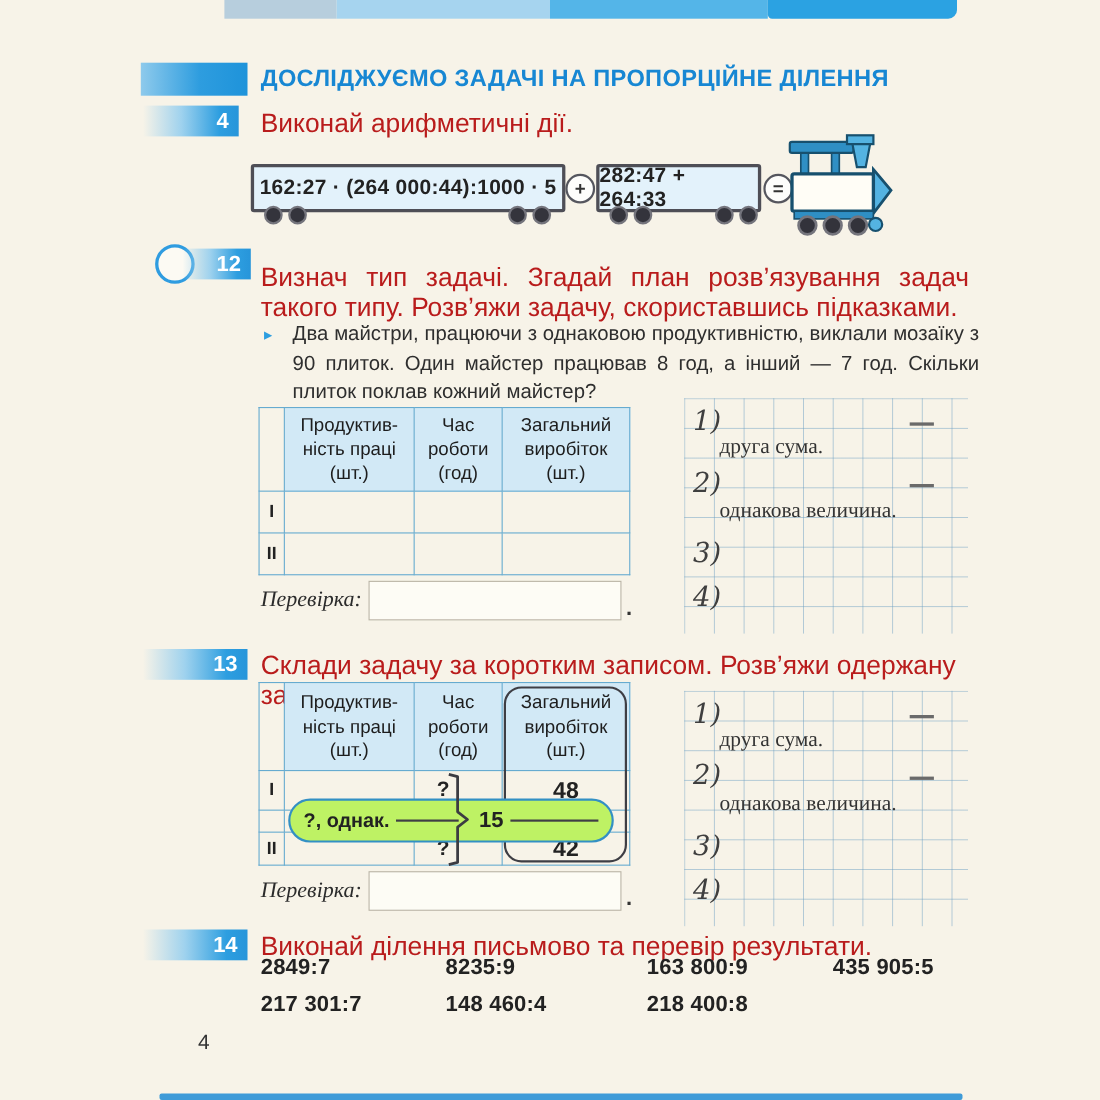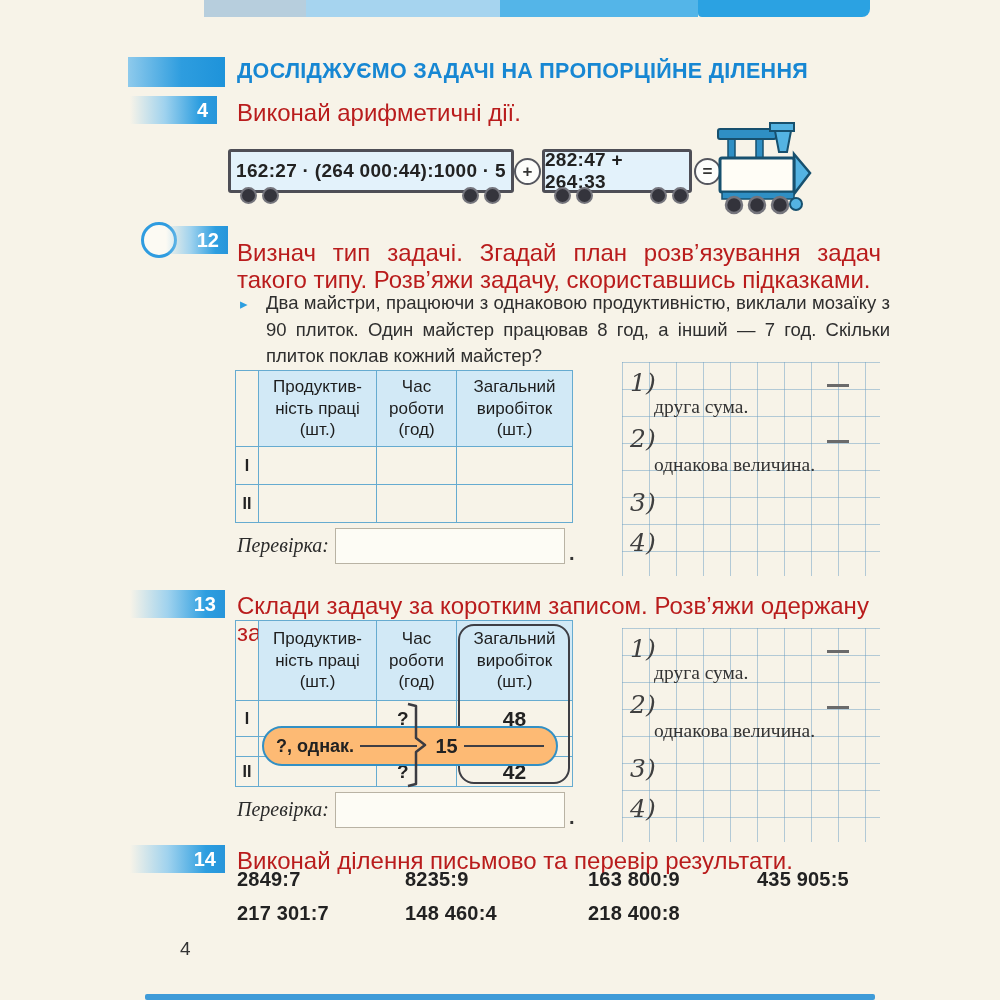--- a/index.html
+++ b/index.html
@@ -37,21 +37,21 @@
   
   .ttable{position:absolute;border-collapse:collapse;table-layout:fixed;}
   .ttable td{border:1.5px solid #66abd0;padding:0;box-sizing:border-box;}
   .ttable .th{background:#d2e9f6;text-align:center;vertical-align:middle;
     font-size:17px;line-height:1.28;color:#1d1d1d;white-space:pre-line;}
   .ttable .rowlab{text-align:center;font-weight:700;font-size:16px;color:#222;}
   .ttable .qm{text-align:left;padding-left:20px;font-size:19px;font-weight:600;color:#222;}
   .ttable .tot{text-align:center;font-size:21px;font-weight:600;color:#222;margin-left:20px;}
 
   .capsule{position:absolute;left:262px;top:726px;width:296px;height:40px;border:2px solid #3390c4;
-    border-radius:20px;background:#fdba74;box-sizing:border-box;display:flex;align-items:center;
+    border-radius:20px;background:#bef264;box-sizing:border-box;display:flex;align-items:center;
     padding:0 12px;gap:6px;}
   .capsule .lbl{font-size:18px;font-weight:600;color:#222;white-space:nowrap;}
   .capsule .line{height:2px;background:#3f3f45;flex:1;}
   .capsule .line.l2{flex:1.4;}
   .capsule .num{font-size:20px;font-weight:600;color:#222;margin-left:12px;}
   .round-box{position:absolute;left:458px;top:624px;width:112px;height:160px;border:2.5px solid #3e3e44;
     border-radius:16px;box-sizing:border-box;pointer-events:none;}
   .brace-svg{position:absolute;left:402px;top:702px;pointer-events:none;}
 
   .check-label{position:absolute;font-family:"Liberation Serif",serif;font-style:italic;

